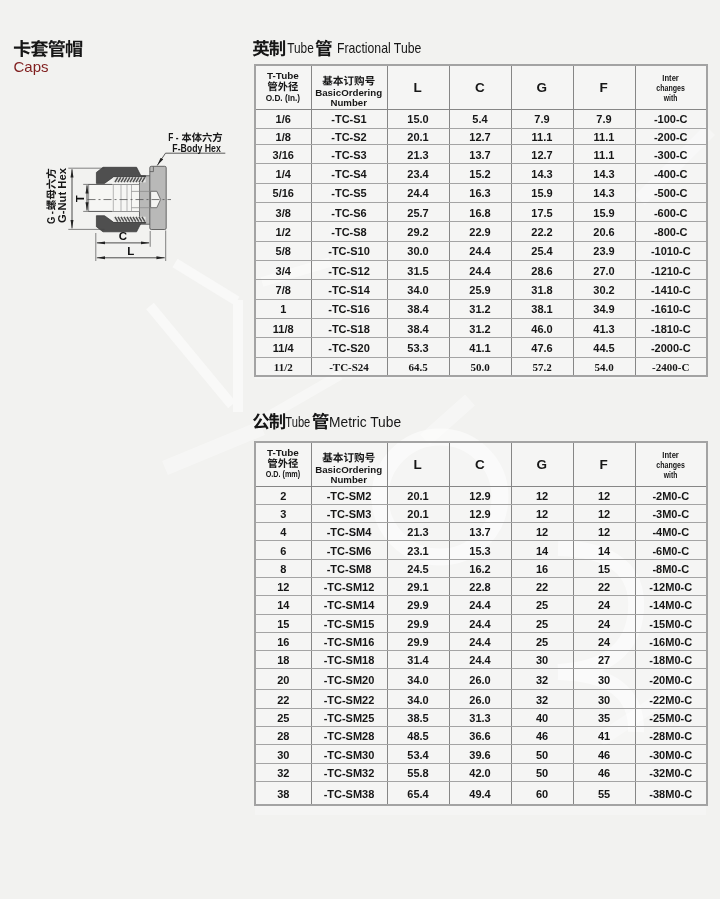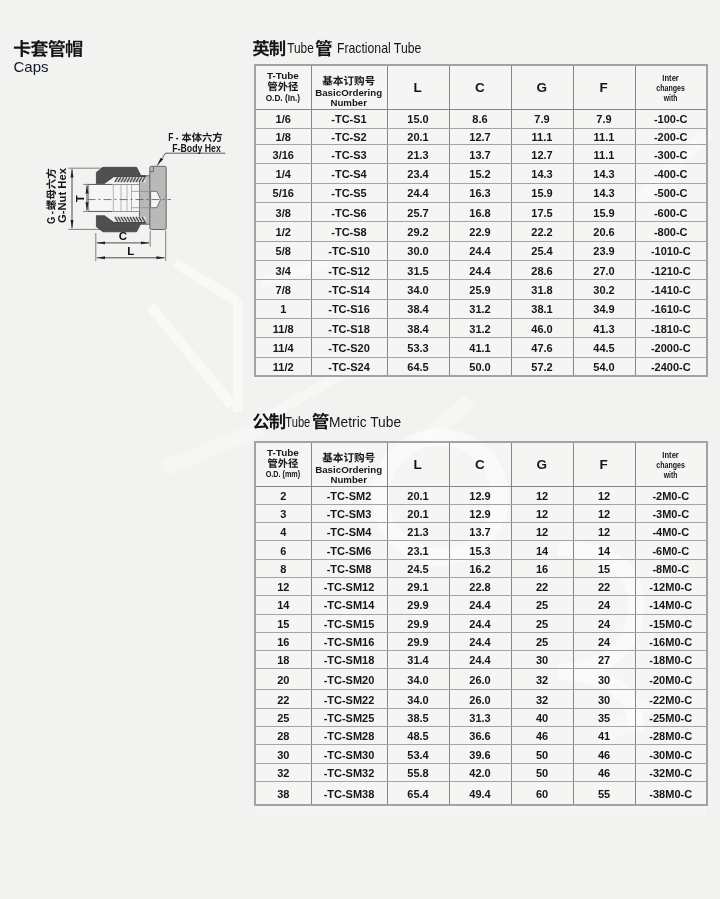--- a/index.html
+++ b/index.html
@@ -22,21 +22,21 @@
   <g stroke="#ffffff" stroke-opacity="0.5" fill="none" stroke-width="10">
     <path d="M175,263 L237,301 M150,306 L232,405 M238,300 L238,412"></path>
     <path d="M262,282 L330,262 M262,420 L340,375" stroke-opacity="0.4"></path>
     <circle cx="440" cy="497" r="60" stroke-width="17"></circle>
     <path d="M558,548 q82,2 78,62 q-4,58 -78,62 M558,672 q80,2 78,60" stroke-width="16"></path>
     <path d="M165,468 L262,428 M425,440 L470,400" stroke-width="15" stroke-opacity="0.35"></path>
     <path d="M640,200 L710,130 M600,740 L690,680" stroke-width="14" stroke-opacity="0.35"></path>
   </g>
 </svg>
 
-<div class="abs" style="left:13.5px;top:58px;font-size:15px;color:#0f172a;">Caps</div>
+<div class="abs" style="left:13.5px;top:58px;font-size:15px;color:#7f1d1d;">Caps</div>
 
 <svg class="abs" style="left:28px;top:118px;" width="230" height="160" viewBox="28 118 230 160">
   <defs>
     <marker id="ar" viewBox="0 0 8 4" markerWidth="8.5" markerHeight="4.5" refX="7.8" refY="2" orient="auto-start-reverse" markerUnits="userSpaceOnUse">
       <path d="M0,0.6 L8,2 L0,3.4 z" fill="#222"></path>
     </marker>
   </defs>
 
   <rect x="139.5" y="175.8" width="11" height="48.4" fill="#b9b9b8" stroke="#4a4a4a" stroke-width="0.8"></rect>
 
@@ -138,21 +138,21 @@
           <th></th>
           <th></th>
           <th></th>
           <th></th>
           <th></th>
         </tr>
 <tr style="height:19.35px;">
           <td>1/6</td>
           <td>-TC-S1</td>
           <td>15.0</td>
-          <td>8.6</td>
+          <td>5.4</td>
           <td>7.9</td>
           <td>7.9</td>
           <td>-100-C</td>
         </tr>
 <tr style="height:16px;">
           <td>1/8</td>
           <td>-TC-S2</td>
           <td>20.1</td>
           <td>12.7</td>
           <td>11.1</td>
@@ -251,21 +251,21 @@
         </tr>
 <tr style="height:19.35px;">
           <td>11/4</td>
           <td>-TC-S20</td>
           <td>53.3</td>
           <td>41.1</td>
           <td>47.6</td>
           <td>44.5</td>
           <td>-2000-C</td>
         </tr>
-<tr style="height:19.35px;">
+<tr style="height:19.35px;font-family:Liberation Serif, serif;">
           <td>11/2</td>
           <td>-TC-S24</td>
           <td>64.5</td>
           <td>50.0</td>
           <td>57.2</td>
           <td>54.0</td>
           <td>-2400-C</td>
         </tr>
 </tbody>
     </table>

